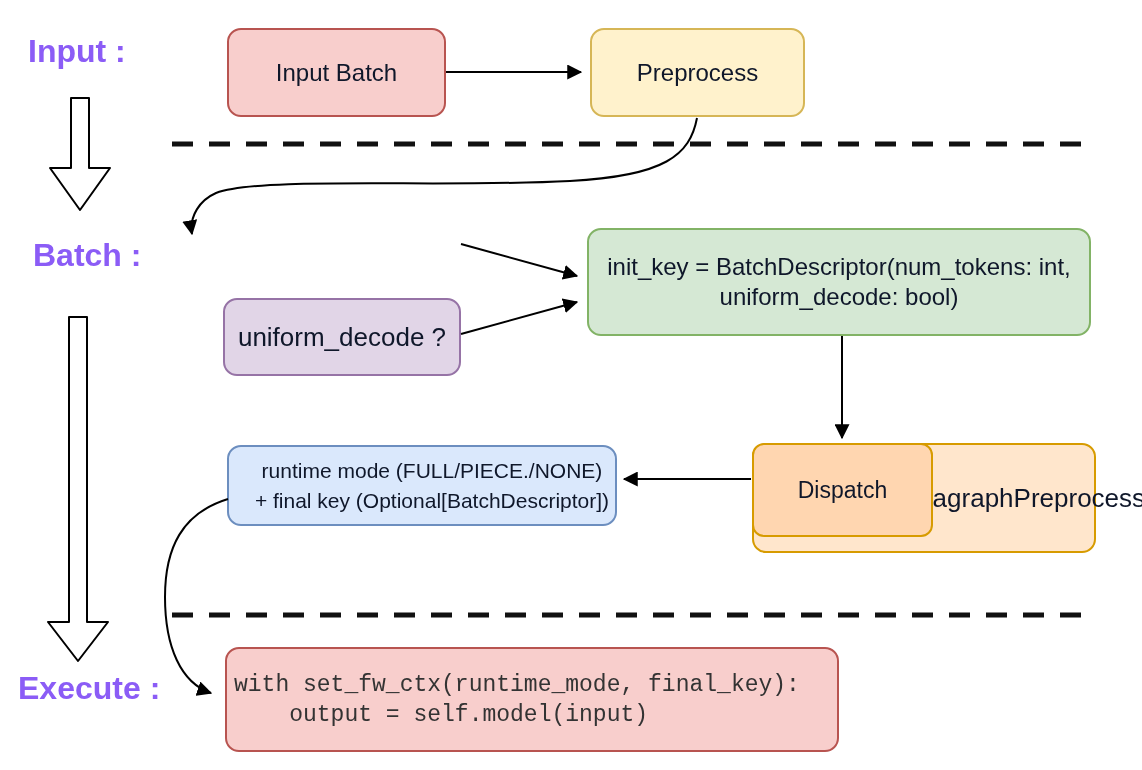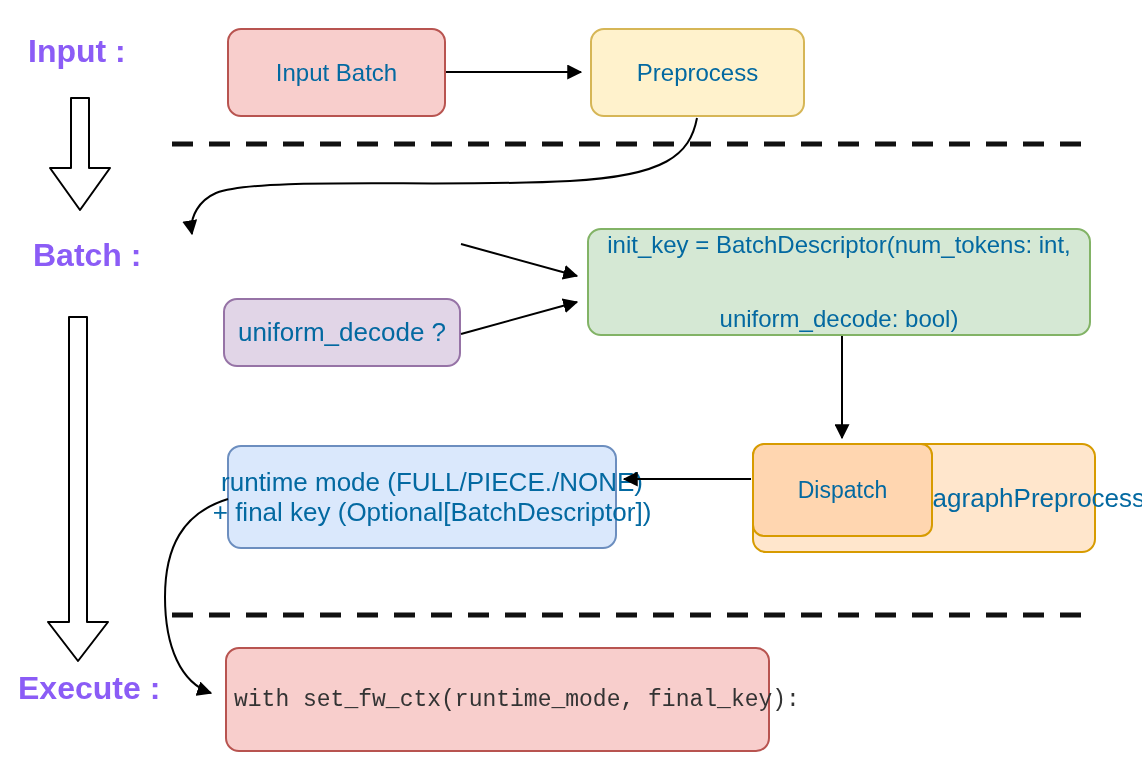--- a/index.html
+++ b/index.html
@@ -33,40 +33,40 @@
   .node {
     position: absolute;
     box-sizing: border-box;
     border: 2px solid #999;
     border-radius: 14px;
     display: flex;
     flex-direction: column;
     align-items: center;
     justify-content: center;
     text-align: center;
-    color: #0369a1;
+    color: #0f172a;
     z-index: 1;
     line-height: 1.25;
   }
   .node .ln { white-space: pre; }
   #input-batch   { left:227px; top:28px;  width:219px; height:89px;  font-size:24px; }
   #preprocess    { left:590px; top:28px;  width:215px; height:89px;  font-size:24px; }
   #cg-padding    { left:223px; top:208px; width:238px; height:74px;  font-size:26px; }
-  #uniform-decode{ left:223px; top:298px; width:238px; height:69px;  font-size:26px; }
-  #init-key      { left:587px; top:228px; width:504px; height:108px; font-size:24px; line-height:30px;justify-content:space-between; }
-  #runtime-mode  { left:227px; top:445px; width:390px; height:104px; font-size:26px; line-height:30px;padding-left:20px; }
+  #uniform-decode{ left:223px; top:298px; width:238px; height:78px;  font-size:26px; }
+  #init-key      { left:587px; top:228px; width:504px; height:108px; font-size:24px; line-height:30px; }
+  #runtime-mode  { left:227px; top:445px; width:390px; height:81px; font-size:21px; line-height:30px;padding-left:20px; }
   #cudagraph-dispatcher { left:752px; top:443px; width:344px; height:110px; border-radius:14px; }
   #cudagraph-text {
     position:absolute; left:181px; top:0; width:160px; height:100%;
     display:flex; flex-direction:row; align-items:center; justify-content:center;
     font-size:26px; line-height:30px;
   }
   #dispatch      { left:752px; top:443px; width:181px; height:94px;  font-size:23px; border-radius:12px; z-index:2; }
   #execute-code  {
-    left:225px; top:647px; width:545px; height:105px;
+    left:225px; top:647px; width:614px; height:105px;
     font-family:"Liberation Mono", monospace;
     font-size:23px; line-height:30px;
     align-items:flex-start; padding-left:7px;
     color:#333333; text-align:left; border-radius:14px;
   }
 </style>
 </head>
 <body>
 
 <div class="canvas">
@@ -104,20 +104,21 @@
       <span class="ln">Preprocess</span>
     </div>
   </div>
 
   <div class="node" id="dispatch" style="background: rgb(255, 214, 176); border-color: rgb(215, 155, 0);">
     <span class="ln">Dispatch</span>
   </div>
 
   <div class="node" id="execute-code" style="background: rgb(248, 206, 204); border-color: rgb(184, 84, 80);">
     <span class="ln">with set_fw_ctx(runtime_mode, final_key):</span>
+    <span class="ln">    output = self.model(input)</span>
   </div>
 
   <svg class="overlay" viewBox="0 0 1142 770" xmlns="http://www.w3.org/2000/svg">
     <defs>
       <marker id="ah" viewBox="0 0 12 12" refX="11" refY="6" markerWidth="7.5" markerHeight="7.5" orient="auto-start-reverse">
         <path d="M0,0 L12,6 L0,12 Z" fill="#000000"></path>
       </marker>
     </defs>
 
     <line x1="172" y1="144" x2="1097" y2="144" stroke="#111111" stroke-width="5" stroke-dasharray="21 16"></line>

